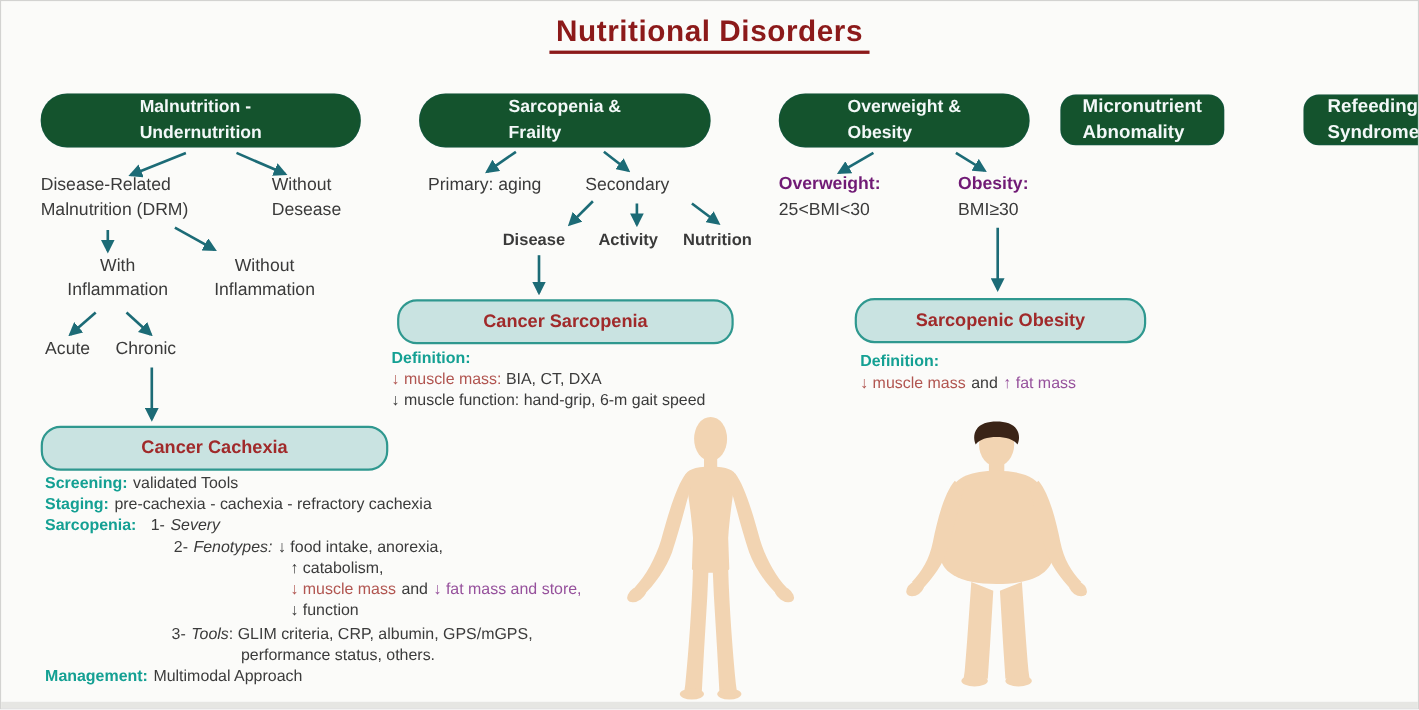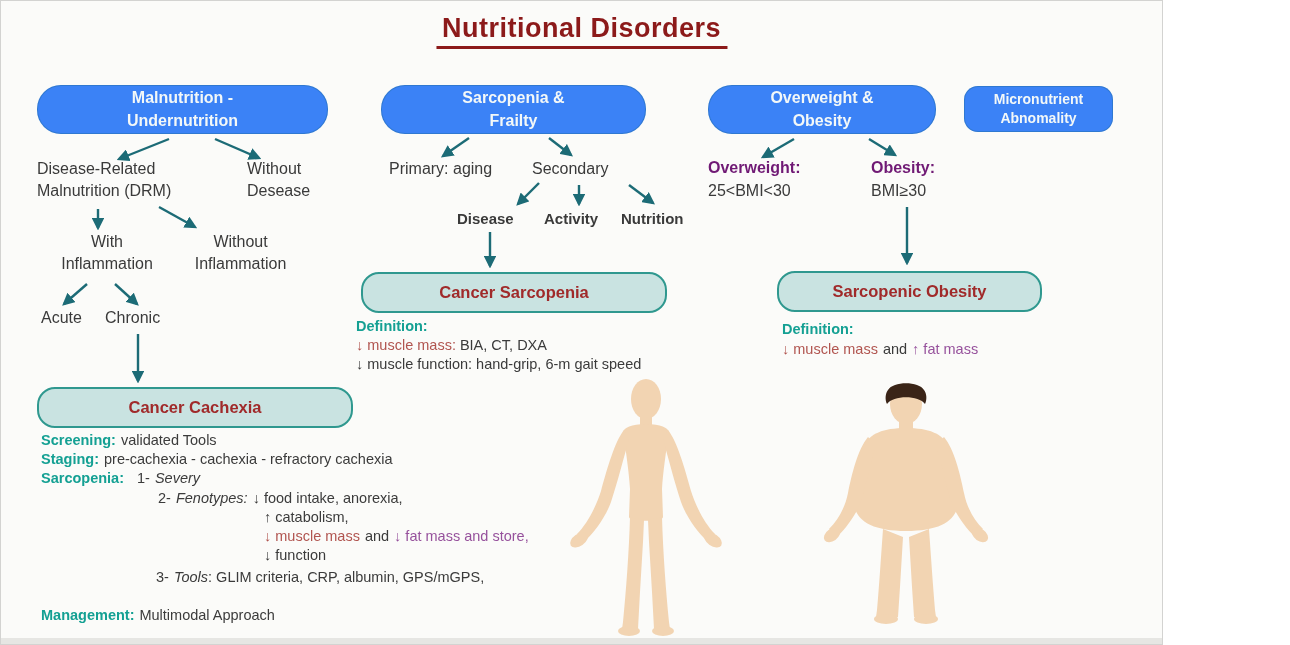--- a/index.html
+++ b/index.html
@@ -1,37 +1,37 @@
 <!DOCTYPE html>
 <html><head>
 <meta charset="utf-8">
 <style>
   html,body{margin:0;padding:0;background:#ffffff;}
   #canvas{
-    position:relative;width:1163px;height:645px;overflow:hidden;
+    position:relative;width:1290px;height:645px;overflow:hidden;
     background:#fbfbf9;border:1px solid #d3d3d1;box-sizing:border-box;
     font-family:"Liberation Sans","DejaVu Sans",sans-serif;
   }
   #canvas::after{content:"";position:absolute;left:0;right:0;bottom:0;height:6px;background:#e6e6e3;}
   .abs{position:absolute;}
   .preline{white-space:pre-line;}
   
   .title{
     top:12px;left:50%;transform:translateX(-50%);
     font-size:27px;font-weight:bold;color:#8c1a1a;
     border-bottom:3px solid #8c1a1a;padding:0 6px 2px 6px;letter-spacing:.5px;
   }
   
   .pill{
-    background:#3b82f6;color:#f3f8f8;font-weight:bold;text-align:center;
+    background:#14532d;color:#f3f8f8;font-weight:bold;
     border-radius:24px;display:flex;align-items:center;justify-content:center;
     line-height:1.4;box-shadow:0 0 0 1px rgba(10,90,100,.25) inset;
   }
   .pill.big{font-size:16px;}
-  .pill.small{font-size:14px;border-radius:14px;line-height:1.35;}
+  .pill.small{font-size:17px;border-radius:14px;line-height:1.35;}
   
   .obox{
     background:#c9e3e1;border:2.5px solid #2f988f;border-radius:18px;
     color:#a02a2a;font-weight:bold;font-size:16.5px;
     display:flex;align-items:center;justify-content:center;
   }
   
   .node{font-size:16px;color:#3a3a3a;line-height:22px;}
   .node.ctr{text-align:center;}
   .node.b{font-weight:bold;color:#701a75;}
@@ -92,20 +92,21 @@
     <span class="num">2-</span><span class="it" style="margin-right:5px;">Fenotypes:</span><span>↓ food intake, anorexia,</span>
   </div>
   <div class="abs det" style="left:263px;top:507px;">↑ catabolism,</div>
   <div class="abs det" style="left:263px;top:526px;">
     <span class="red">↓ muscle mass</span><span class="mid">and</span><span class="purple">↓ fat mass and store,</span>
   </div>
   <div class="abs det" style="left:263px;top:545px;">↓ function</div>
   <div class="abs det" style="left:155px;top:567px;">
     <span class="num">3-</span><span class="it">Tools</span><span>: GLIM criteria, CRP, albumin, GPS/mGPS,</span>
   </div>
+  <div class="abs det" style="left:218px;top:586px;">performance status, others.</div>
   <div class="abs det" style="left:40px;top:605px;">
     <span class="lbl">Management:</span><span>Multimodal Approach</span>
   </div>
 
   <div class="abs node" style="left:388px;top:157px;">Primary: aging</div>
   <div class="abs node" style="left:531px;top:157px;">Secondary</div>
   <div class="abs node sb" style="left:456px;top:207px;">Disease</div>
   <div class="abs node sb" style="left:543px;top:207px;">Activity</div>
   <div class="abs node sb" style="left:620px;top:207px;">Nutrition</div>
 

